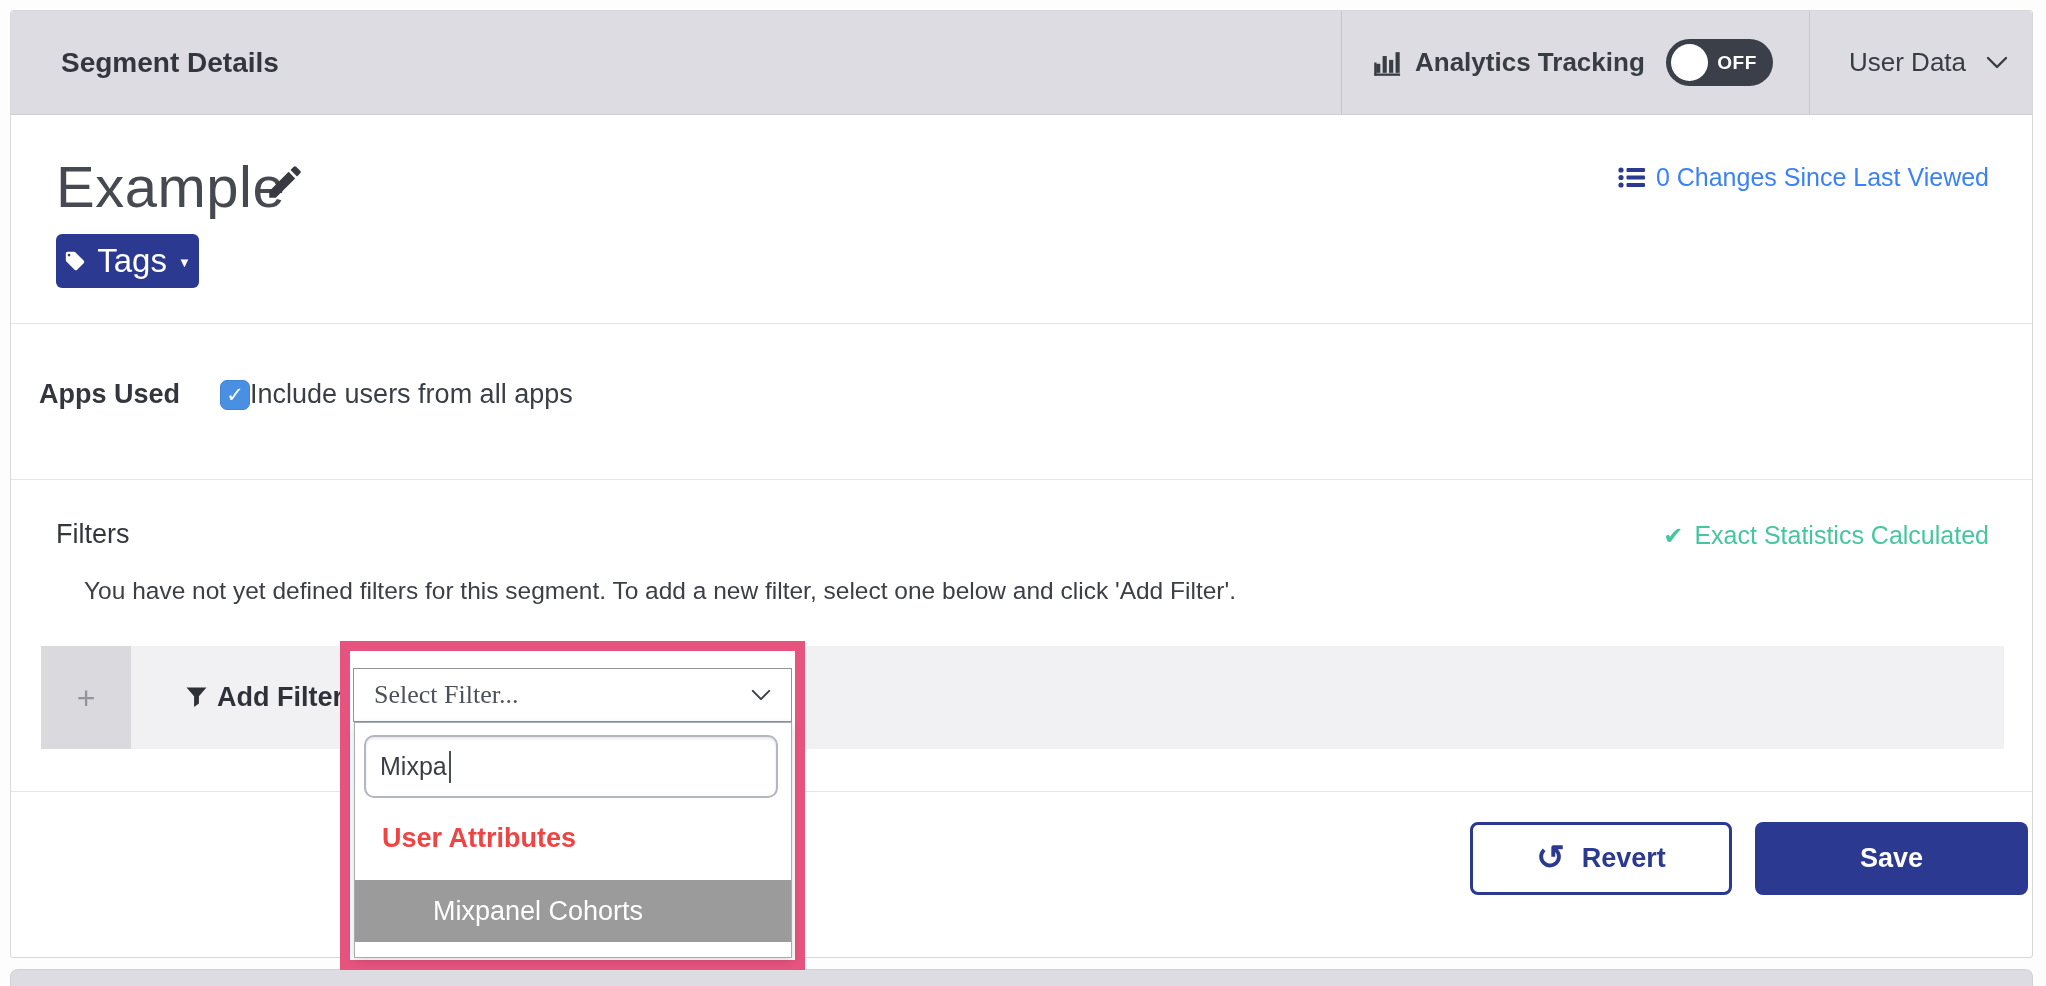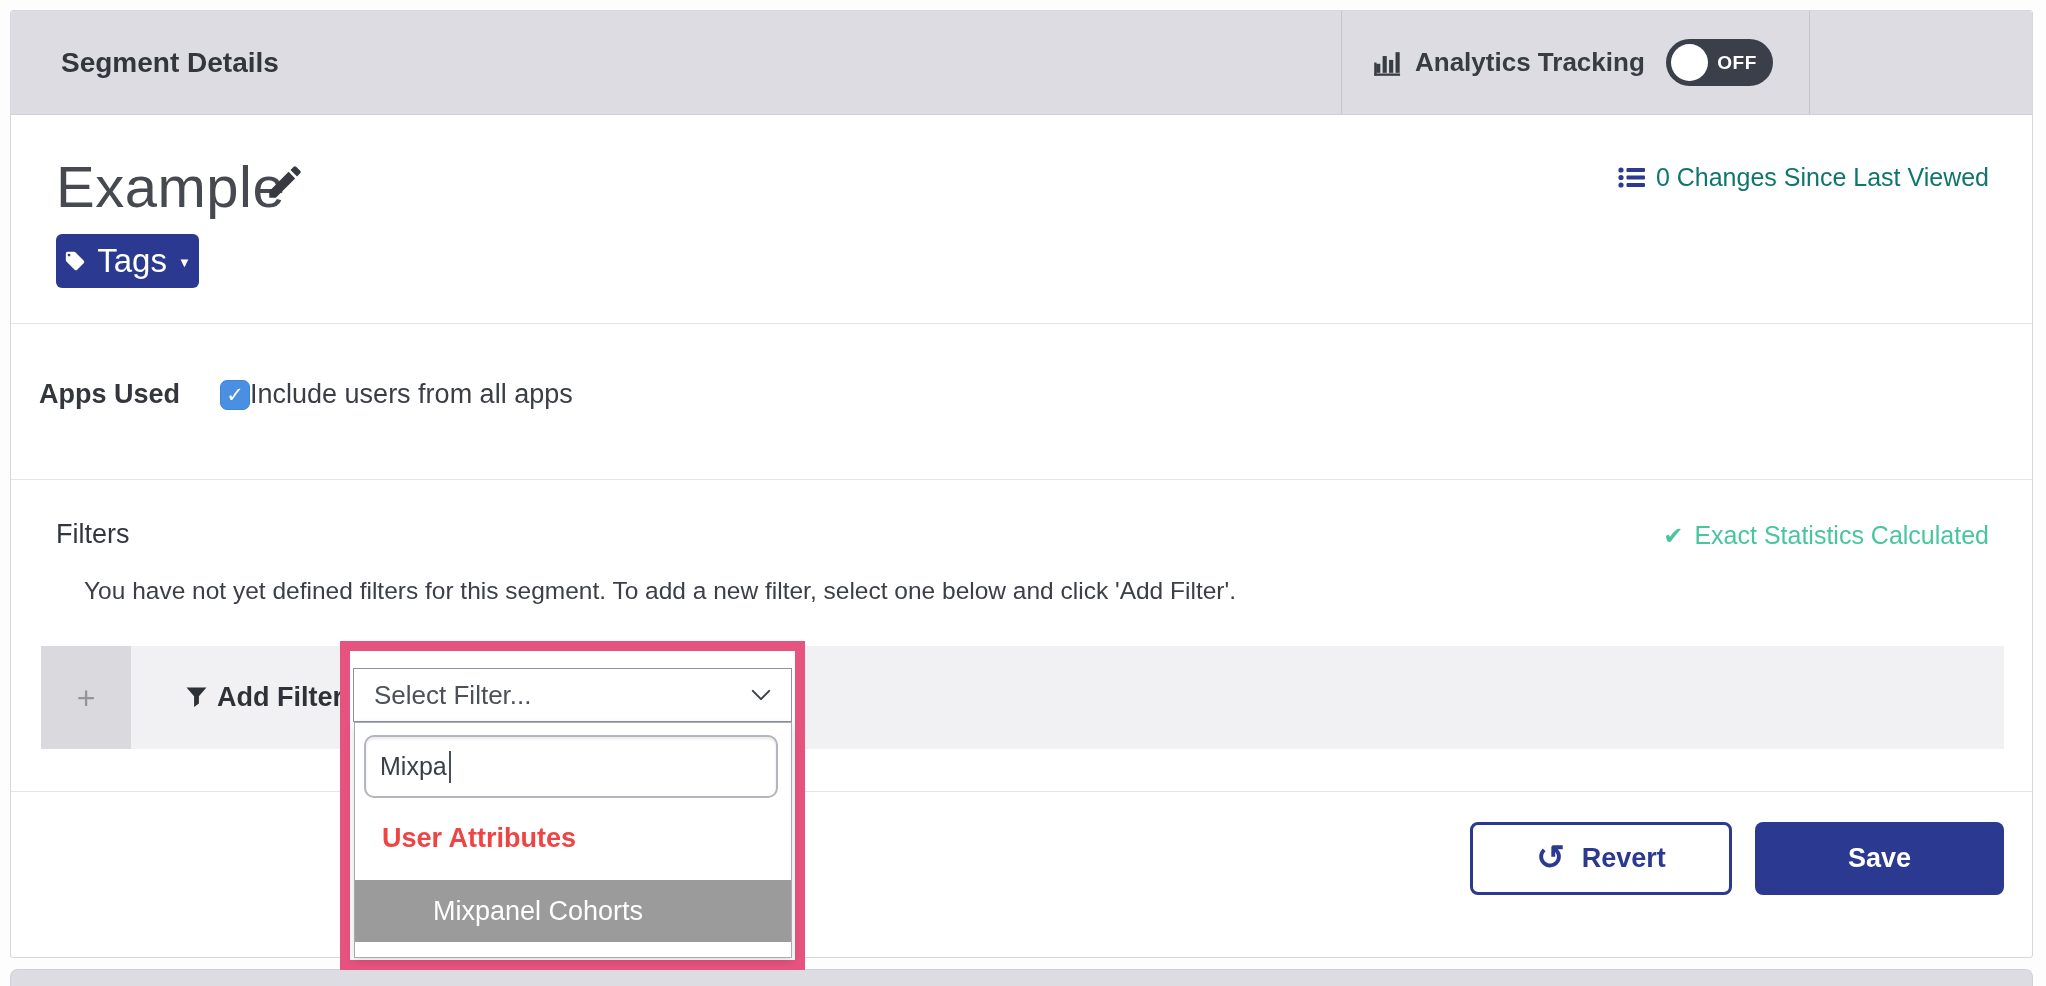--- a/index.html
+++ b/index.html
@@ -33,21 +33,21 @@
   
   .segment-name{position:absolute;left:45px;top:142px;font-size:58px;font-weight:300;
                 color:#46494f;letter-spacing:.5px;}
   .edit-icon{position:absolute;left:253px;top:150px;width:42px;height:42px;cursor:pointer;}
   .tags-button{position:absolute;left:45px;top:223px;width:143px;height:54px;background:#2b3990;
                border-radius:6px;display:flex;align-items:center;justify-content:center;gap:11px;
                color:#fff;cursor:pointer;}
   .tags-label{font-size:33px;font-weight:500;}
   .caret-down{font-size:13px;line-height:1;padding-top:3px;}
   .changes-link{position:absolute;top:152px;right:43px;display:flex;align-items:center;gap:11px;
-                color:#0f766e;font-size:25px;font-weight:500;cursor:pointer;}
+                color:#3b82f6;font-size:25px;font-weight:500;cursor:pointer;}
 
   
   .apps-row{position:absolute;left:28px;top:368px;display:flex;align-items:flex-end;}
   .apps-label{font-size:27px;font-weight:700;color:#33373d;margin-right:40px;}
   .checkbox{width:30px;height:30px;background:#4a90e2;border:1px solid #3f85d6;border-radius:7px;
             display:flex;align-items:center;justify-content:center;color:#fff;font-size:21px;
             box-sizing:border-box;cursor:pointer;}
   .checkbox-label{font-size:27px;color:#3a3e45;}
 
   
@@ -64,40 +64,40 @@
   .plus-glyph{font-size:32px;color:#94949b;line-height:1;}
   .funnel-icon{margin-left:55px;}
   .add-filter-label{margin-left:10px;font-size:27px;font-weight:700;color:#2e3137;}
 
   
   .annotation-box{position:absolute;left:340px;top:641px;width:465px;height:329px;
                   border:10px solid #e6537f;background:#fff;box-sizing:border-box;z-index:10;}
   .filter-select{position:absolute;left:3px;top:17px;width:439px;height:54px;background:#fff;
                  border:1px solid #8f949c;box-sizing:border-box;display:flex;align-items:center;
                  justify-content:space-between;padding:0 20px;cursor:pointer;}
-  .select-value{font-size:26px;color:#4c5058;}
+  .select-value{font-size:26px;color:#4c5058;font-family:Liberation Serif, serif;}
   .dropdown-panel{position:absolute;left:4px;top:71px;width:438px;height:236px;background:#fff;
                   border:1px solid #a8abb2;box-shadow:0 3px 9px rgba(0,0,0,.14);box-sizing:border-box;}
   .search-input{position:absolute;left:9px;top:12px;width:414px;height:63px;border:2px solid #b3b6be;
                 border-radius:10px;box-shadow:inset 0 2px 3px rgba(0,0,0,.09);display:flex;
                 align-items:center;padding-left:14px;box-sizing:border-box;background:#fff;cursor:text;}
   .search-text{font-size:25px;color:#3a3e45;}
   .text-cursor{width:2px;height:32px;background:#4a4e55;margin-left:2px;}
   .group-header{position:absolute;left:27px;top:100px;font-size:27px;font-weight:700;color:#ef4444;}
   .option-row{position:absolute;left:0;top:157px;width:100%;height:62px;background:#9b9b9b;
               display:flex;align-items:center;padding-left:78px;box-sizing:border-box;cursor:pointer;}
   .option-label{font-size:27px;color:#fff;}
 
   
   .revert-button{position:absolute;left:1459px;top:811px;width:262px;height:73px;background:#fff;
                  border:3px solid #2b3990;border-radius:8px;box-sizing:border-box;display:flex;
                  align-items:center;justify-content:center;gap:17px;color:#2b3990;font-size:27px;
                  font-weight:600;cursor:pointer;}
   .undo-glyph{font-size:34px;line-height:1;margin-top:-4px;}
-  .save-button{position:absolute;left:1744px;top:811px;width:249px;height:73px;background:#2b3990;
+  .save-button{position:absolute;left:1744px;top:811px;width:273px;height:73px;background:#2b3990;
                border-radius:8px;display:flex;align-items:center;justify-content:center;color:#fff;
                font-size:27px;font-weight:600;cursor:pointer;}
 
   
   .bottom-bar{position:absolute;left:10px;top:969px;width:2023px;height:17px;background:#dcdce2;
               border:1px solid #d0d0d6;border-bottom:none;border-radius:8px 8px 0 0;box-sizing:border-box;}
 
   svg{display:block;}
 </style>
 </head>
@@ -124,20 +124,28 @@
         </span>
         <span class="analytics-label">Analytics Tracking</span>
         <span class="toggle">
           <span class="toggle-knob"></span>
           <span class="toggle-label">OFF</span>
         </span>
       </div>
 
       <div class="header-divider hd2"></div>
 
+      <div class="user-data-group">
+        <span class="user-data-label">User Data</span>
+        <span>
+          <svg width="22" height="13" viewBox="0 0 22 13" fill="none" stroke="#383c43" stroke-width="2.4" stroke-linecap="round" stroke-linejoin="round">
+            <polyline points="2,2 11,11 20,2"></polyline>
+          </svg>
+        </span>
+      </div>
     </div>
 
     <div class="segment-name">Example</div>
     <div class="edit-icon">
       <svg width="42" height="42" viewBox="0 0 24 24" fill="#373b41">
         <path d="M3 17.25V21h3.75L17.81 9.94l-3.75-3.75L3 17.25zM20.71 7.04a1 1 0 0 0 0-1.41l-2.34-2.34a1 1 0 0 0-1.41 0l-1.83 1.83 3.75 3.75 1.83-1.83z"></path>
       </svg>
     </div>
     <div class="tags-button">
       <span>

